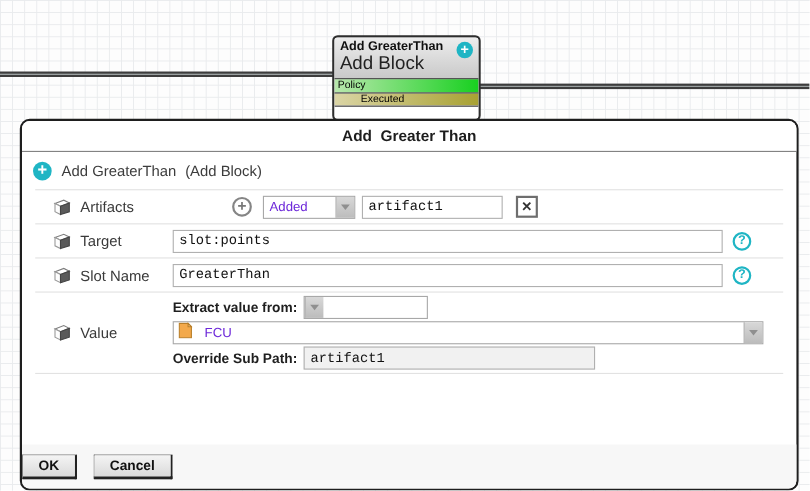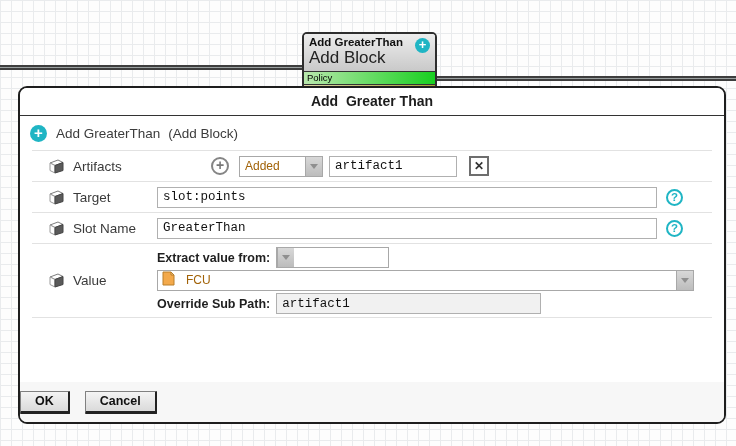--- a/index.html
+++ b/index.html
@@ -23,37 +23,37 @@
   .node-header{background:linear-gradient(#ededed,#c9c9c9);padding:2px 22px 3px 5px;position:relative;}
   .node-title{font-size:11.5px;font-weight:bold;color:#101010;white-space:nowrap;}
   .node-subtitle{font-size:17px;color:#222;white-space:nowrap;}
   .node-plus{position:absolute;top:4px;right:5px;width:15px;height:15px;border-radius:50%;
     background:#1fb5c4;color:#fff;font-size:13px;line-height:14px;text-align:center;font-weight:bold;}
   .node-pin{font-size:9.5px;color:#000;padding-left:3px;border-top:1px solid #333;height:12px;line-height:12px;}
   .pin-execute{background:linear-gradient(90deg,#b9e8ad,#18d020);}
   .pin-executed{background:linear-gradient(90deg,#dbd5a6,#a8a132);height:11px;line-height:11px;padding-left:24px;}
   .pin-empty{background:#fff;height:11px;}
   
-  #dialog{position:absolute;left:18px;top:86px;width:704px;height:334px;background:#fff;
+  #dialog{position:absolute;left:18px;top:108px;width:704px;height:334px;background:#fff;
     border:2px solid #1e1e1e;border-radius:9px;}
   .dlg-title{height:27px;line-height:27px;text-align:center;font-weight:bold;font-size:14px;
     color:#1d1d1d;border-bottom:1px solid #333;white-space:pre;border-radius:7px 7px 0 0;background:#fff;}
   .block-header{display:flex;align-items:center;padding:9px 0 8px 10px;}
   .teal-plus{width:17px;height:17px;border-radius:50%;background:#1fb5c4;color:#fff;flex:0 0 17px;
     text-align:center;line-height:16px;font-size:15px;font-weight:bold;margin-right:9px;}
   .block-header-label{font-size:13.5px;color:#3c3c3c;white-space:pre;}
   .block-header-sub{font-size:13.5px;color:#3c3c3c;margin-left:8px;white-space:pre;}
   .rows{margin:0 12px;}
   .form-row{display:flex;align-items:center;border-top:1px solid #e2e2e2;min-height:30px;padding-left:16px;}
   .row-icon{flex:0 0 17px;height:17px;margin-right:8px;}
   .row-label{width:84px;font-size:13.5px;color:#3a3a3a;flex:0 0 84px;}
   .circle-plus{width:14px;height:14px;border:2px solid #858585;border-radius:50%;color:#777;
     font-size:14px;font-weight:bold;line-height:13px;text-align:center;margin-left:54px;flex:0 0 14px;}
   .dropdown{display:flex;align-items:stretch;border:1px solid #a8a8a8;background:#fff;height:21px;box-sizing:border-box;}
-  .dd-text{flex:1;padding:2px 5px 0;font-size:12px;color:#a16207;white-space:nowrap;overflow:hidden;}
+  .dd-text{flex:1;padding:2px 5px 0;font-size:12px;color:#6d28d9;white-space:nowrap;overflow:hidden;}
   .dd-btn{width:16px;background:linear-gradient(#d8d8d8,#bcbcbc);border-left:1px solid #a8a8a8;
     display:flex;align-items:center;justify-content:center;}
   .dd-tri{width:0;height:0;border-left:4px solid transparent;border-right:4px solid transparent;border-top:5px solid #8f8f8f;}
   .text-input{border:1px solid #b0b0b0;height:21px;box-sizing:border-box;font-family:"Liberation Mono",monospace;
     font-size:12.5px;color:#111;padding:0 5px;background:#fff;outline:none;}
   .x-btn{width:20px;height:20px;border:2px solid #6e6e6e;background:#fff;color:#333;font-weight:bold;
     font-size:12px;line-height:16px;text-align:center;margin-left:12px;box-sizing:border-box;flex:0 0 20px;}
   .help-icon{width:17px;height:17px;box-sizing:border-box;border-radius:50%;border:2px solid #1fb5c4;color:#1fb5c4;
     font-size:11.5px;font-weight:bold;text-align:center;line-height:13px;margin-left:9px;flex:0 0 17px;}
   .value-fields{display:flex;flex-direction:column;gap:2px;flex:1;margin-right:18px;padding:3px 0;}

